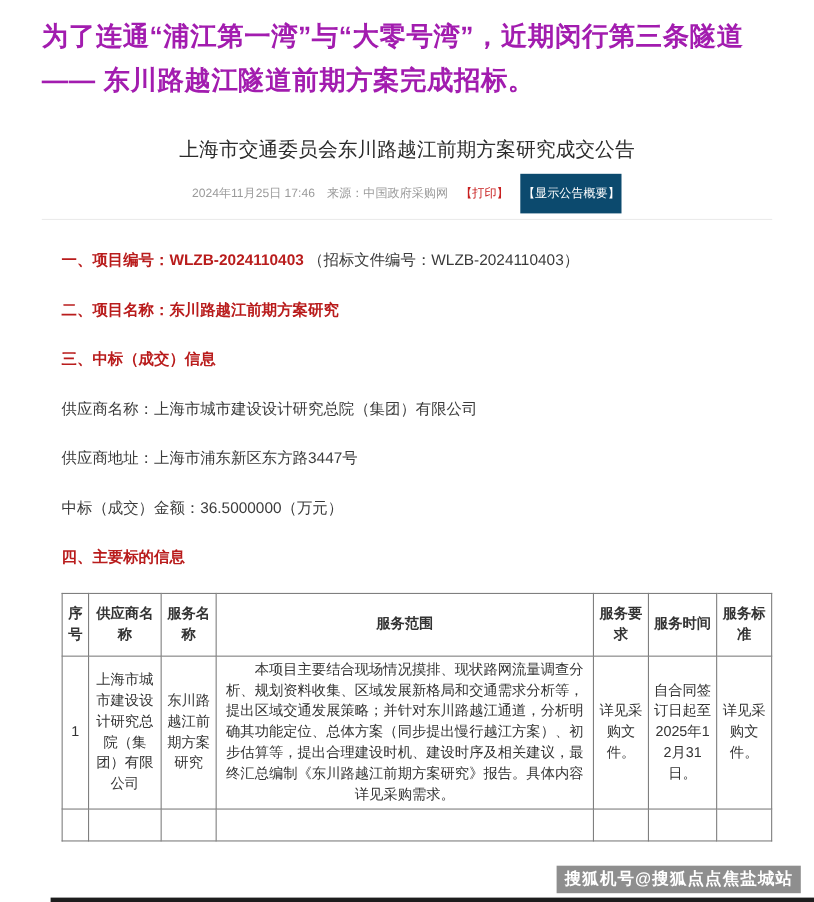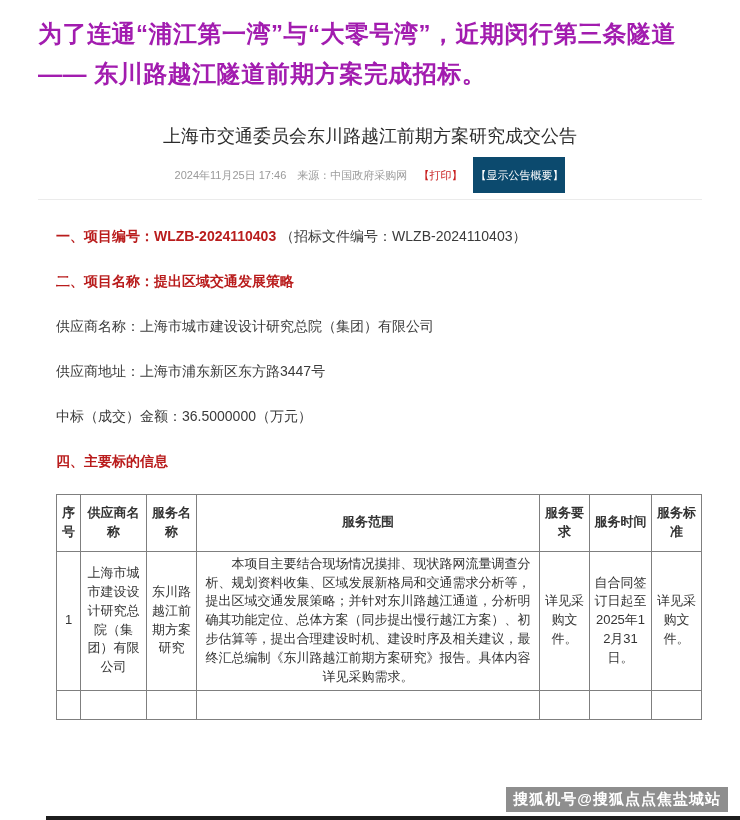--- a/index.html
+++ b/index.html
@@ -124,22 +124,23 @@
     <span>2024年11月25日 17:46</span>
     <span>来源：中国政府采购网</span>
     <a class="print-link">【打印】</a>
     <a class="summary-link">【显示公告概要】</a>
   </div>
 
   <hr class="divider">
 
   <p class="para"><strong>一、项目编号：WLZB-2024110403</strong><span> （招标文件编号：WLZB-2024110403）</span></p>
 
-  <p class="para"><strong>二、项目名称：提出区域交通发展策略</strong><span></span></p>
+  <p class="para"><strong>二、项目名称：东川路越江前期方案研究</strong><span></span></p>
 
+  <p class="para"><strong>三、中标（成交）信息</strong><span></span></p>
 
   <p class="para"><strong></strong><span>供应商名称：上海市城市建设设计研究总院（集团）有限公司</span></p>
 
   <p class="para"><strong></strong><span>供应商地址：上海市浦东新区东方路3447号</span></p>
 
   <p class="para"><strong></strong><span>中标（成交）金额：36.5000000（万元）</span></p>
 
   <p class="para"><strong>四、主要标的信息</strong><span></span></p>
 
   <table class="info-table">

